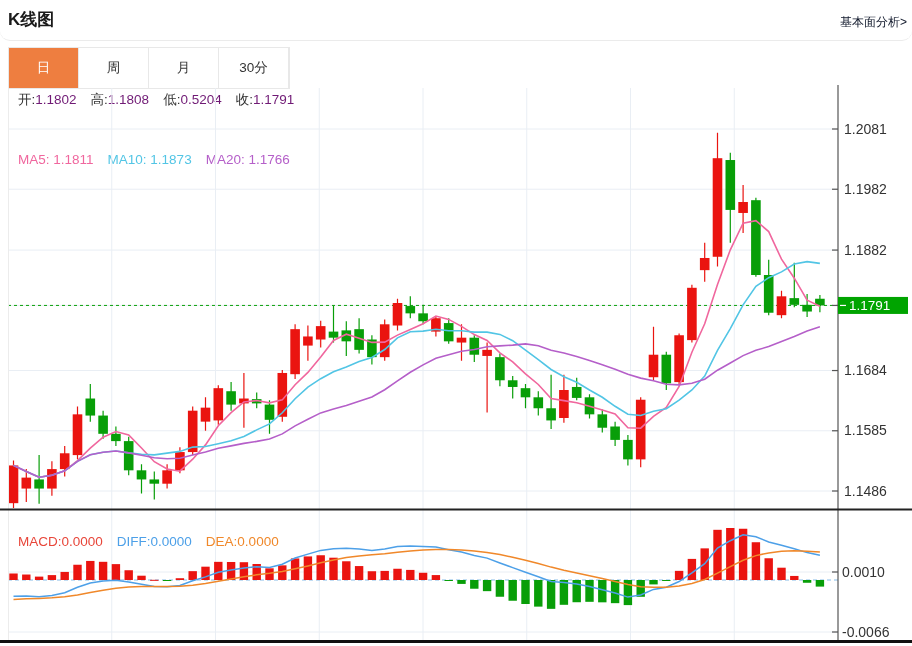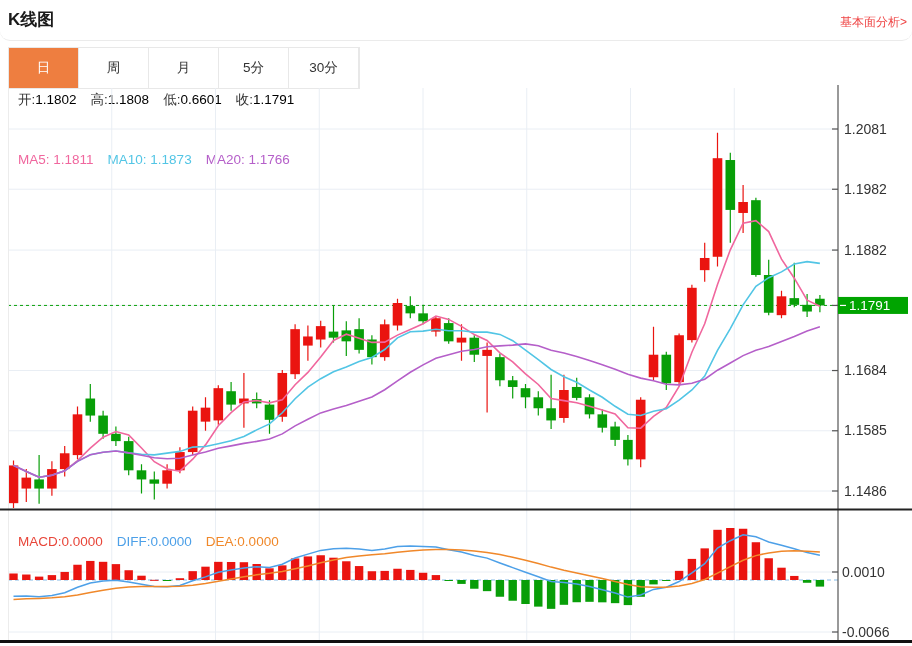--- a/index.html
+++ b/index.html
@@ -1,53 +1,52 @@
 <!DOCTYPE html>
 <html><head>
 <meta charset="utf-8">
 <style>
   html,body{margin:0;padding:0;background:#fff;}
   .app{position:relative;width:912px;height:646px;background:#fff;overflow:hidden;
        font-family:"Liberation Sans","DejaVu Sans",sans-serif;}
   .hdr{position:absolute;top:0;left:0;width:912px;height:41px;border-bottom:1px solid #ebebeb;box-sizing:border-box;border-radius:10px;}
   .hdr .title{position:absolute;left:8px;top:8px;font-size:17px;font-weight:bold;color:#1a1a1a;}
-  .hdr .flink{position:absolute;right:5px;top:14px;font-size:12px;color:#ef4444;text-decoration:none;cursor:pointer;}
+  .hdr .flink{position:absolute;right:5px;top:14px;font-size:12px;color:#0f172a;text-decoration:none;cursor:pointer;}
   .tabs{position:absolute;left:8px;top:47px;height:40px;display:flex;border:1px solid #e8e8e8;background:#fff;}
   .tab{width:69px;height:40px;line-height:40px;text-align:center;font-size:13.5px;color:#333;
        border-right:1px solid #e8e8e8;cursor:pointer;background:#fff;}
   .tab.active{background:#ee7e40;color:#fff;}
   .legend{position:absolute;left:18px;font-size:13.5px;white-space:nowrap;}
   .legend .pair{margin-right:14px;}
   .legend .lab{color:#333;}
-  .legend .val{color:#000000;}
+  .legend .val{color:#701a75;}
   .legend1{top:91px;}
   .legend2{top:109px;margin-top:43px;}
   .legend3{top:534px;}
   svg{position:absolute;left:0;top:0;}
   text{font-family:"Liberation Sans","DejaVu Sans",sans-serif;}
 </style>
 </head>
 <body>
 
 <div class="app">
 
   <div class="hdr">
     <div class="title">K线图</div>
     <a class="flink">基本面分析&gt;</a>
   </div>
 
   <div class="tabs">
       <div class="tab active">日</div>
       <div class="tab">周</div>
       <div class="tab">月</div>
-      <div class="tab">5分</div>
       <div class="tab">30分</div>
     </div>
 
-  <div class="legend legend1"><span class="pair"><span class="lab">开:</span><span class="val">1.1802</span></span><span class="pair"><span class="lab">高:</span><span class="val">1.1808</span></span><span class="pair"><span class="lab">低:</span><span class="val">0.6601</span></span><span class="pair"><span class="lab">收:</span><span class="val">1.1791</span></span></div>
+  <div class="legend legend1"><span class="pair"><span class="lab">开:</span><span class="val">1.1802</span></span><span class="pair"><span class="lab">高:</span><span class="val">1.1808</span></span><span class="pair"><span class="lab">低:</span><span class="val">0.5204</span></span><span class="pair"><span class="lab">收:</span><span class="val">1.1791</span></span></div>
   <div class="legend legend2"><span class="pair"><span class="lab" style="color: rgb(240, 103, 158);">MA5:</span><span class="val" style="color: rgb(240, 103, 158);"> 1.1811</span></span><span class="pair"><span class="lab" style="color: rgb(82, 197, 229);">MA10:</span><span class="val" style="color: rgb(82, 197, 229);"> 1.1873</span></span><span class="pair"><span class="lab" style="color: rgb(181, 95, 201);">MA20:</span><span class="val" style="color: rgb(181, 95, 201);"> 1.1766</span></span></div>
   <div class="legend legend3"><span class="pair"><span class="lab" style="color: rgb(232, 70, 58);">MACD:</span><span class="val" style="color: rgb(232, 70, 58);">0.0000</span></span><span class="pair"><span class="lab" style="color: rgb(77, 160, 232);">DIFF:</span><span class="val" style="color: rgb(77, 160, 232);">0.0000</span></span><span class="pair"><span class="lab" style="color: rgb(240, 136, 42);">DEA:</span><span class="val" style="color: rgb(240, 136, 42);">0.0000</span></span></div>
 
   <svg id="chart" width="912" height="646" viewBox="0 0 912 646">
       <defs>
         <clipPath id="mainClip">
           <rect x="8" y="89" width="830" height="419.5"></rect>
         </clipPath>
         <clipPath id="macdClip">
           <rect x="8" y="512" width="830" height="127"></rect>

